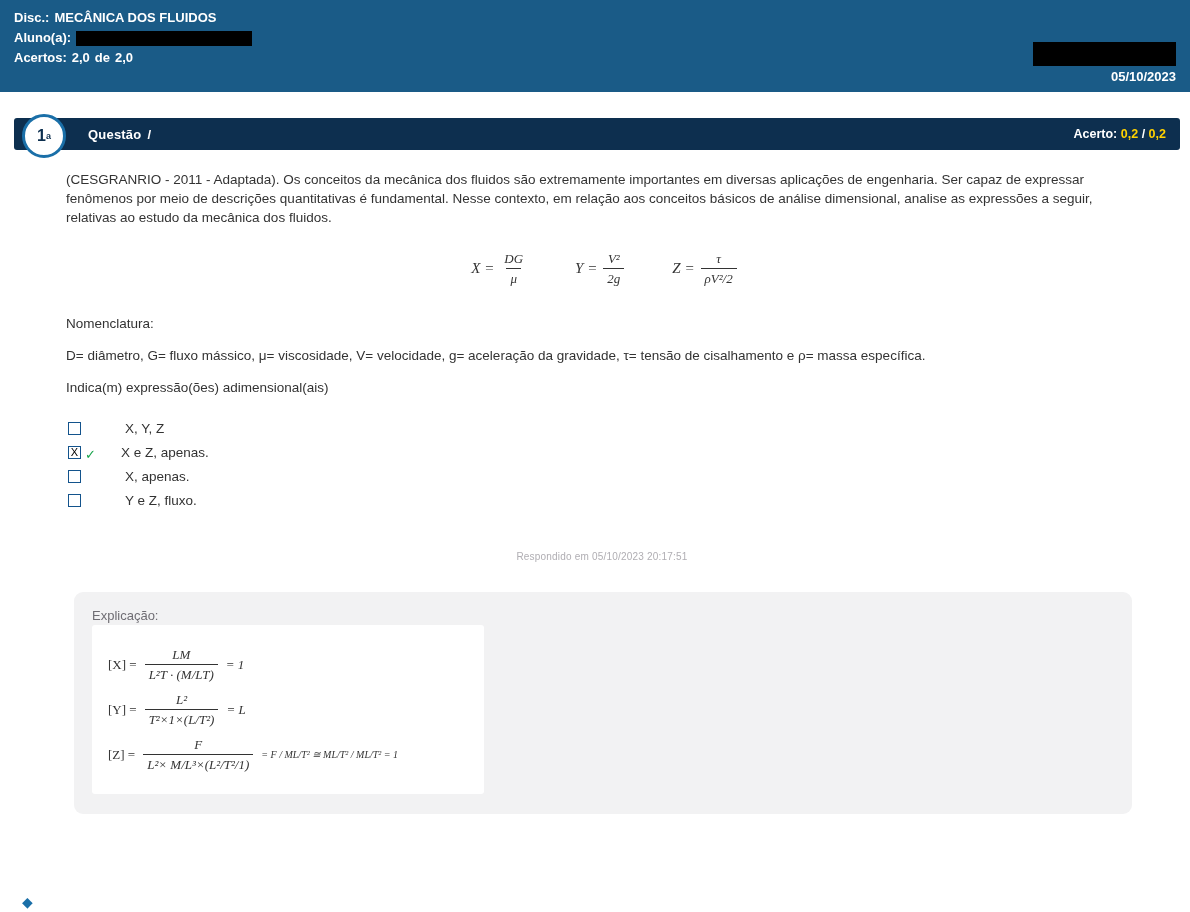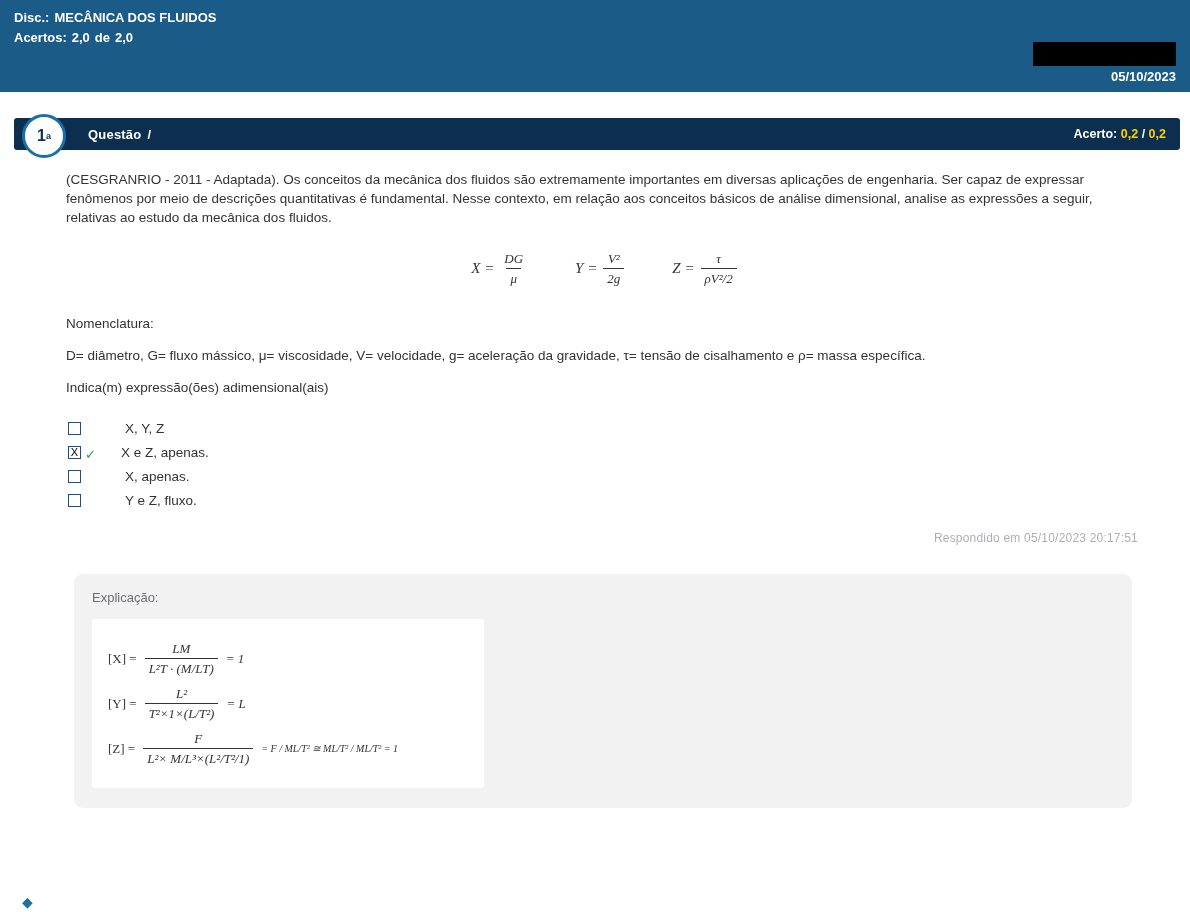--- a/index.html
+++ b/index.html
@@ -172,39 +172,38 @@
     color: #16a34a;
     font-size: 13px;
     margin-left: 4px;
     margin-top: 2px;
     width: 12px;
   }
   .opt .otext { margin-left: 44px; }
   .opt.marked .otext { margin-left: 24px; }
 
   .answered-at {
-    text-align: right;
-    font-size: 12px;
+    text-align: center;
+    font-size: 10px;
     color: #b0aeb3;
-    margin-top: 14px;
+    margin-top: 32px;
     padding-right: 6px;
     letter-spacing: .2px;
   }
 
   
   .explain {
     margin: 26px 12px 0 8px;
     background: #f2f2f3;
     border-radius: 9px;
     padding: 14px 18px 20px 18px;
   }
   .explain-title {
     color: #6f6d73;
     font-size: 13px;
-    margin-bottom: 12px;
   }
   .explain-box {
     background: #ffffff;
     border-radius: 3px;
     padding: 14px 16px;
     width: 360px;
     font-family: "Liberation Serif", serif;
     font-size: 13px;
   }
   .exline {
@@ -229,20 +228,24 @@
   }
   sup { font-size: .7em; vertical-align: super; }
 </style>
 </head>
 <body>
 
 <div class="header">
   <div class="hdr-line">
     <span class="hdr-label">Disc.:</span>
     <span class="hdr-value-yellow">MECÂNICA DOS FLUIDOS</span>
+  </div>
+  <div class="hdr-line">
+    <span class="hdr-label">Aluno(a):</span>
+    <span class="redact redact-name"></span>
   </div>
   <div class="hdr-line acertos-row">
     <span class="hdr-label">Acertos:</span>
     <span class="hdr-value-yellow">2,0</span>
     <span class="small-de">de</span>
     <span class="hdr-value-yellow">2,0</span>
   </div>
   <div class="redact-top-right"></div>
   <div class="hdr-date">05/10/2023</div>
 </div>

